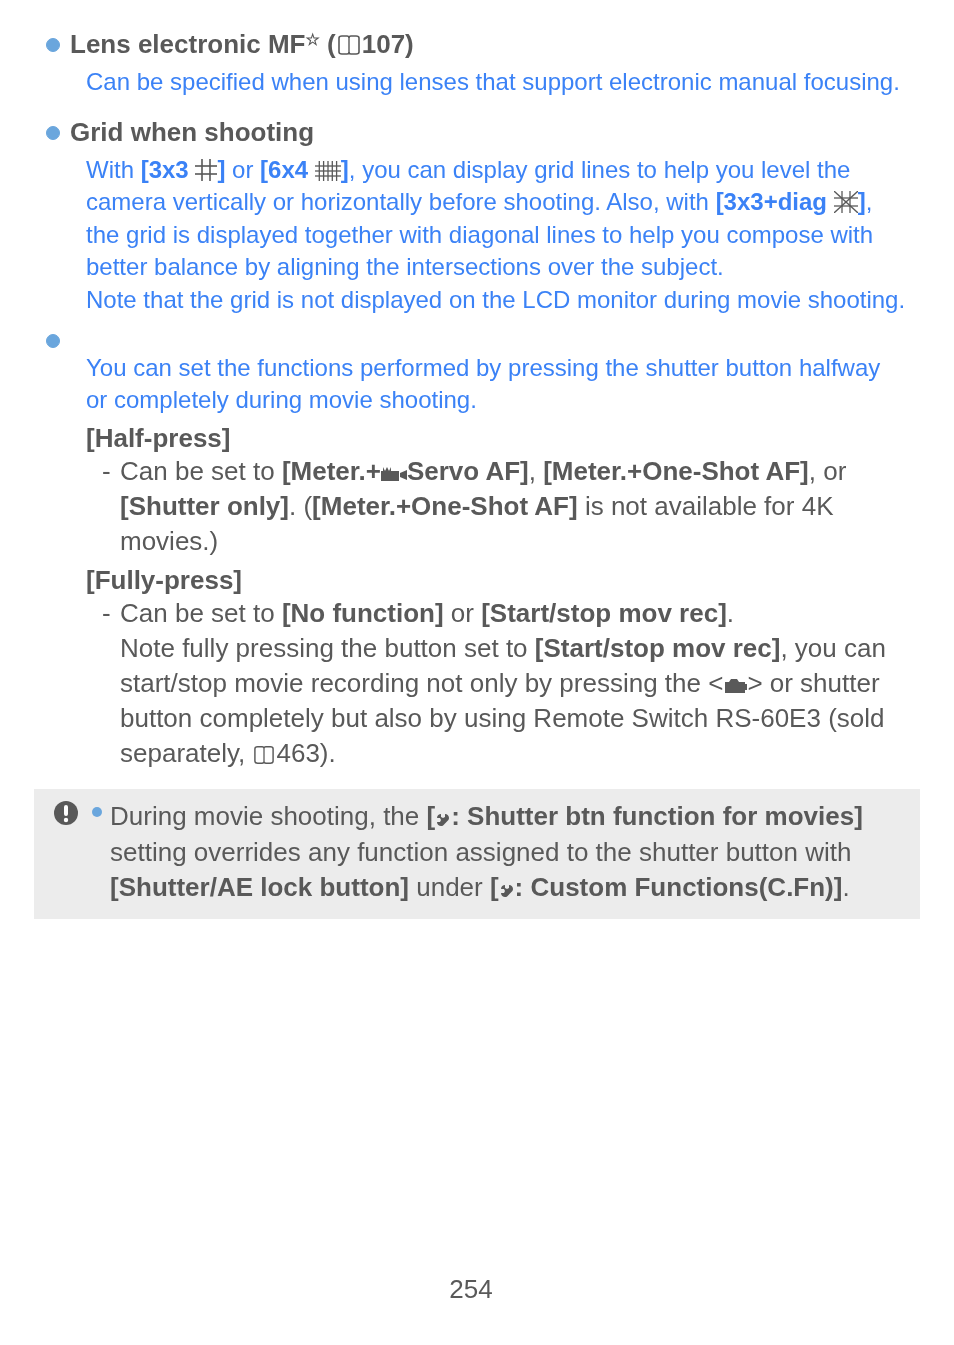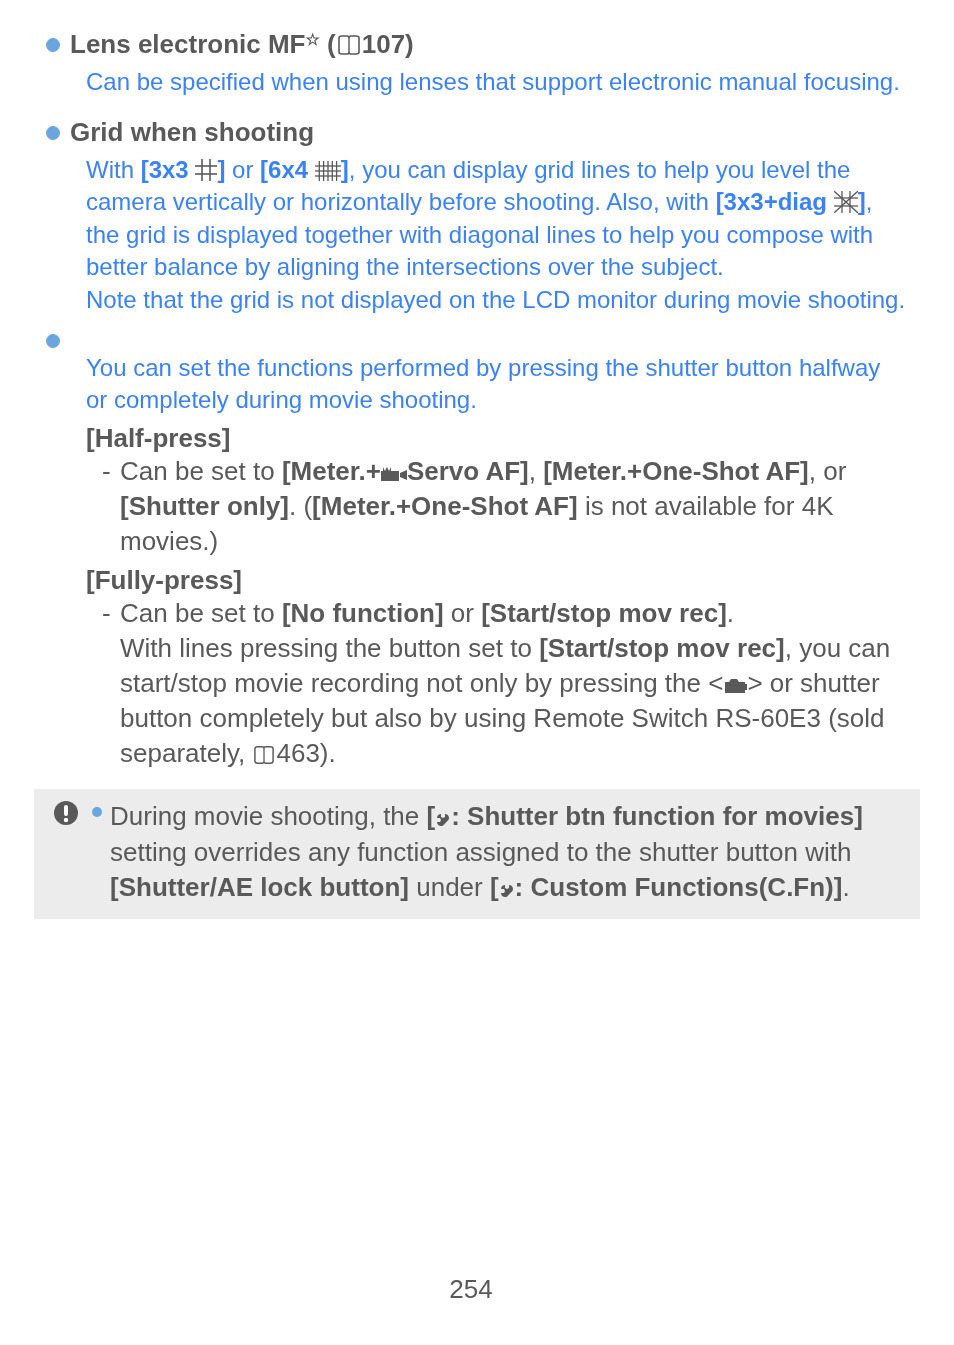--- a/index.html
+++ b/index.html
@@ -96,21 +96,21 @@
               <rect x="0" y="6" width="18" height="10" fill="#595959"></rect>
               <path d="M19 8 L26 5 L26 15 L19 12 Z" fill="#595959"></path>
             </svg><span>Servo AF]</span></span><span>, </span><span class="bold">[Meter.+One-Shot AF]</span><span>, or </span><span class="bold">[Shutter only]</span><span>. (</span><span class="bold">[Meter.+One-Shot AF]</span><span> is not available for 4K movies.)</span>
       </p>
     </div>
 
     <p class="sub-heading">[Fully-press]</p>
     <div class="dash-list">
       <p class="dash-item">
         <span>Can be set to </span><span class="bold">[No function]</span><span> or </span><span class="bold">[Start/stop mov rec]</span><span>.</span><br>
-        <span>With lines pressing the button set to </span><span class="bold">[Start/stop mov rec]</span><span>, you can start/stop movie recording not only by pressing the &lt;</span><svg class="icon" width="24" height="18" viewBox="0 0 24 18">
+        <span>Note fully pressing the button set to </span><span class="bold">[Start/stop mov rec]</span><span>, you can start/stop movie recording not only by pressing the &lt;</span><svg class="icon" width="24" height="18" viewBox="0 0 24 18">
             <path d="M2 5 L6 5 L8 2 L14 2 L16 5 L22 5 L22 16 L2 16 Z" fill="#595959"></path>
             <rect x="18" y="7" width="6" height="6" fill="#595959"></rect>
           </svg><span>&gt; or shutter button completely but also by using Remote Switch RS-60E3 (sold separately, </span><svg class="icon" width="24" height="20" viewBox="0 0 26 22">
             <path d="M3 4 C3 2 5 2 6 2 L11 2 C12 2 13 3 13 4 C13 3 14 2 15 2 L20 2 C21 2 23 2 23 4 L23 18 C23 20 21 20 20 20 L15 20 C14 20 13 19 13 18 C13 19 12 20 11 20 L6 20 C5 20 3 20 3 18 Z" fill="none" stroke="#595959" stroke-width="1.6"></path>
             <line x1="13" y1="4" x2="13" y2="18" stroke="#595959" stroke-width="1.4"></line>
           </svg><span>463).</span>
       </p>
     </div>
   </div>
 

